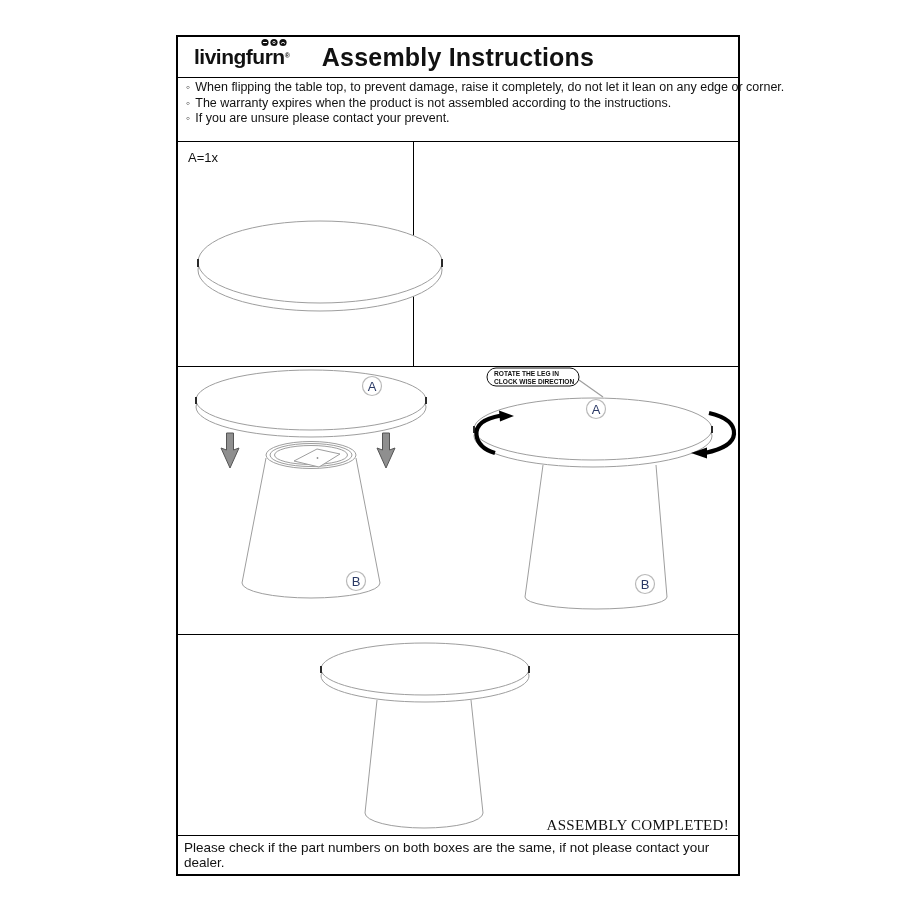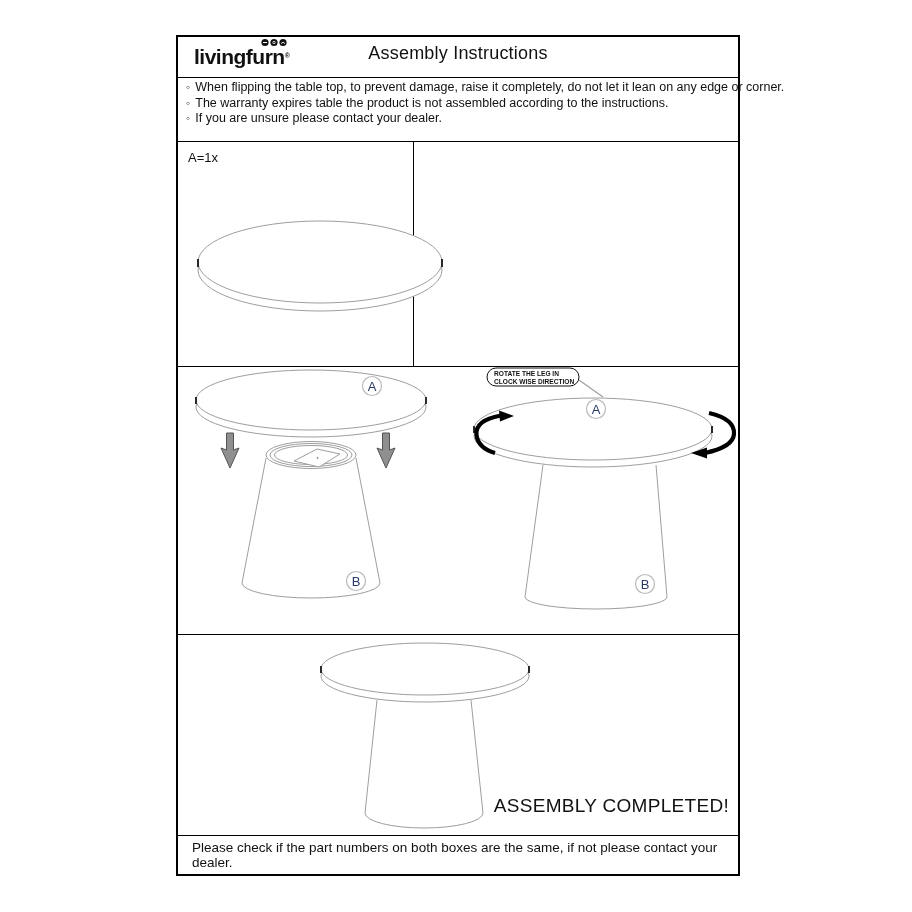--- a/index.html
+++ b/index.html
@@ -8,41 +8,41 @@
     border:2px solid #000;box-sizing:border-box;display:flex;flex-direction:column;background:#fff;}
   .sec{position:relative;box-sizing:border-box;}
   .sec+.sec{border-top:1.5px solid #000;}
   
   .sec-header{height:40px;}
   .logo-wrap{position:absolute;left:8px;top:8px;}
   .logo-text{font-size:21px;font-weight:700;letter-spacing:-0.5px;line-height:24px;margin-left:8px;}
   .logo-reg{font-size:7px;vertical-align:super;font-weight:700;}
   .logo-badges{position:absolute;right:2px;top:-7px;display:flex;gap:1px;}
   .page-title{position:absolute;left:0;right:0;top:6px;text-align:center;
-    font-size:18px;font-weight:400;letter-spacing:0.2px;}
+    font-size:25px;font-weight:700;letter-spacing:0.2px;}
   
   .sec-notes{height:64px;padding:2px 4px 0 6px;}
   .sec-notes ul{margin:0;padding:0;list-style:none;}
   .sec-notes li{font-size:12.5px;line-height:15.5px;white-space:nowrap;}
   .sec-notes li::before{content:"◦";margin:0 5px 0 2px;font-size:12px;color:#333;}
   
   .sec-parts{height:225px;display:flex;}
   .part-cell{position:relative;width:236px;box-sizing:border-box;}
   .part-cell.left{border-right:1.5px solid #000;}
   .part-label{position:absolute;left:10px;top:8px;font-size:13px;}
   .part-cell svg{position:absolute;left:0;top:0;}
   
   .sec-steps{height:268px;}
   .sec-steps svg{position:absolute;left:0;top:0;}
   
   .sec-completed{height:201px;}
   .sec-completed svg{position:absolute;left:0;top:0;}
-  .completed-text{position:absolute;right:9px;bottom:18px;font-size:19px;letter-spacing:0.3px;}
+  .completed-text{position:absolute;right:9px;bottom:1px;font-size:15px;letter-spacing:0.3px;font-family:Liberation Serif, serif;}
   
-  .sec-footer{flex:1;display:flex;align-items:center;padding-left:14px;}
+  .sec-footer{flex:1;display:flex;align-items:center;padding-left:6px;}
   .footer-note{font-size:13.5px;}
   .drawline{stroke:#9e9e9e;stroke-width:1;fill:none;}
   .drawfill{stroke:#9e9e9e;stroke-width:1;fill:#ffffff;}
   .tick{stroke:#2a2a2a;stroke-width:2;}
   .balloon-circle{fill:#ffffff;stroke:#b9b9b9;stroke-width:1.2;}
   .balloon-letter{font-size:13px;fill:#2b3a66;text-anchor:middle;font-family:"Liberation Sans",sans-serif;}
   .rot-note-text{font-size:6.6px;font-weight:700;fill:#111;font-family:"Liberation Sans",sans-serif;}
 </style>
 </head>
 <body>
@@ -62,22 +62,22 @@
         </svg>
       </div>
       <span class="logo-text">livingfurn</span><span class="logo-reg">®</span>
     </div>
     <div class="page-title">Assembly Instructions</div>
   </div>
 
   <div class="sec sec-notes">
     <ul>
       <li>When flipping the table top, to prevent damage, raise it completely, do not let it lean on any edge or corner.</li>
-      <li>The warranty expires table the product is not assembled according to the instructions.</li>
-      <li>If you are unsure please contact your dealer.</li>
+      <li>The warranty expires when the product is not assembled according to the instructions.</li>
+      <li>If you are unsure please contact your prevent.</li>
     </ul>
   </div>
 
   <div class="sec sec-parts">
     <div class="part-cell left">
       <svg width="279" height="223" viewBox="0 0 279 223">
         <ellipse class="drawfill" cx="142" cy="128" rx="122" ry="41"></ellipse>
         <ellipse class="drawfill" cx="142" cy="120" rx="122" ry="41"></ellipse>
         <line class="tick" x1="20" y1="117" x2="20" y2="125"></line>
         <line class="tick" x1="264" y1="117" x2="264" y2="125"></line>

